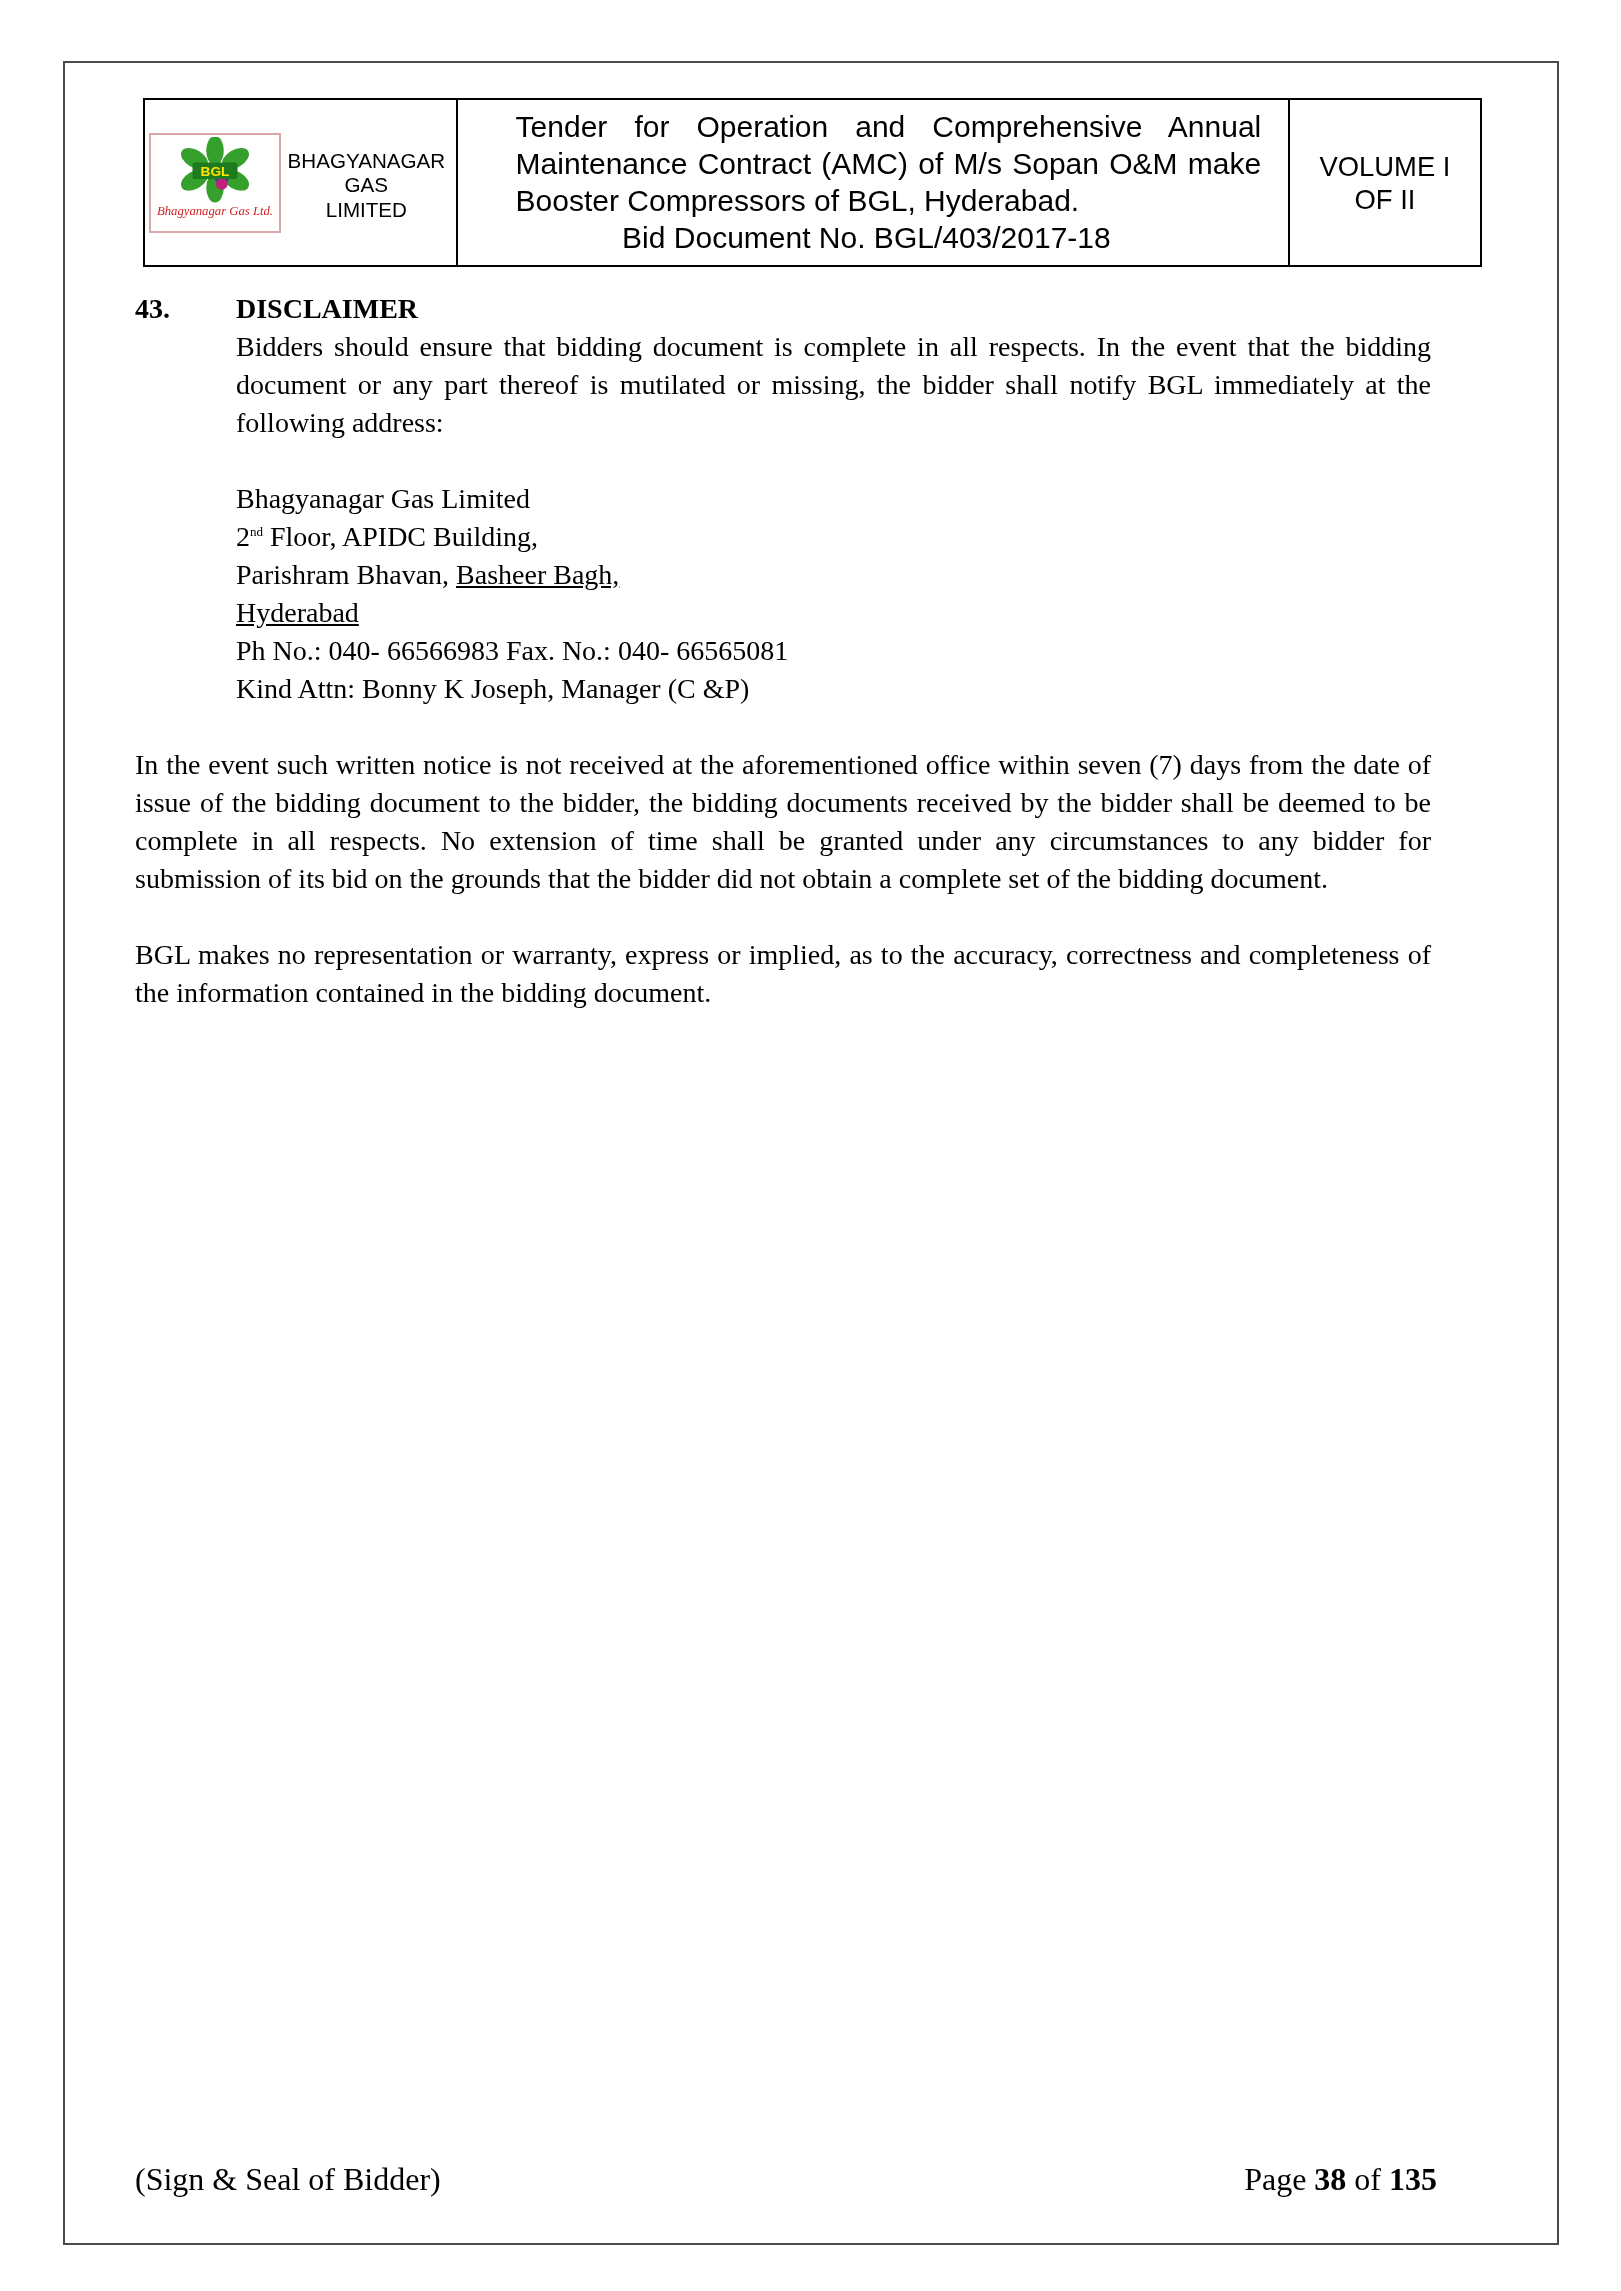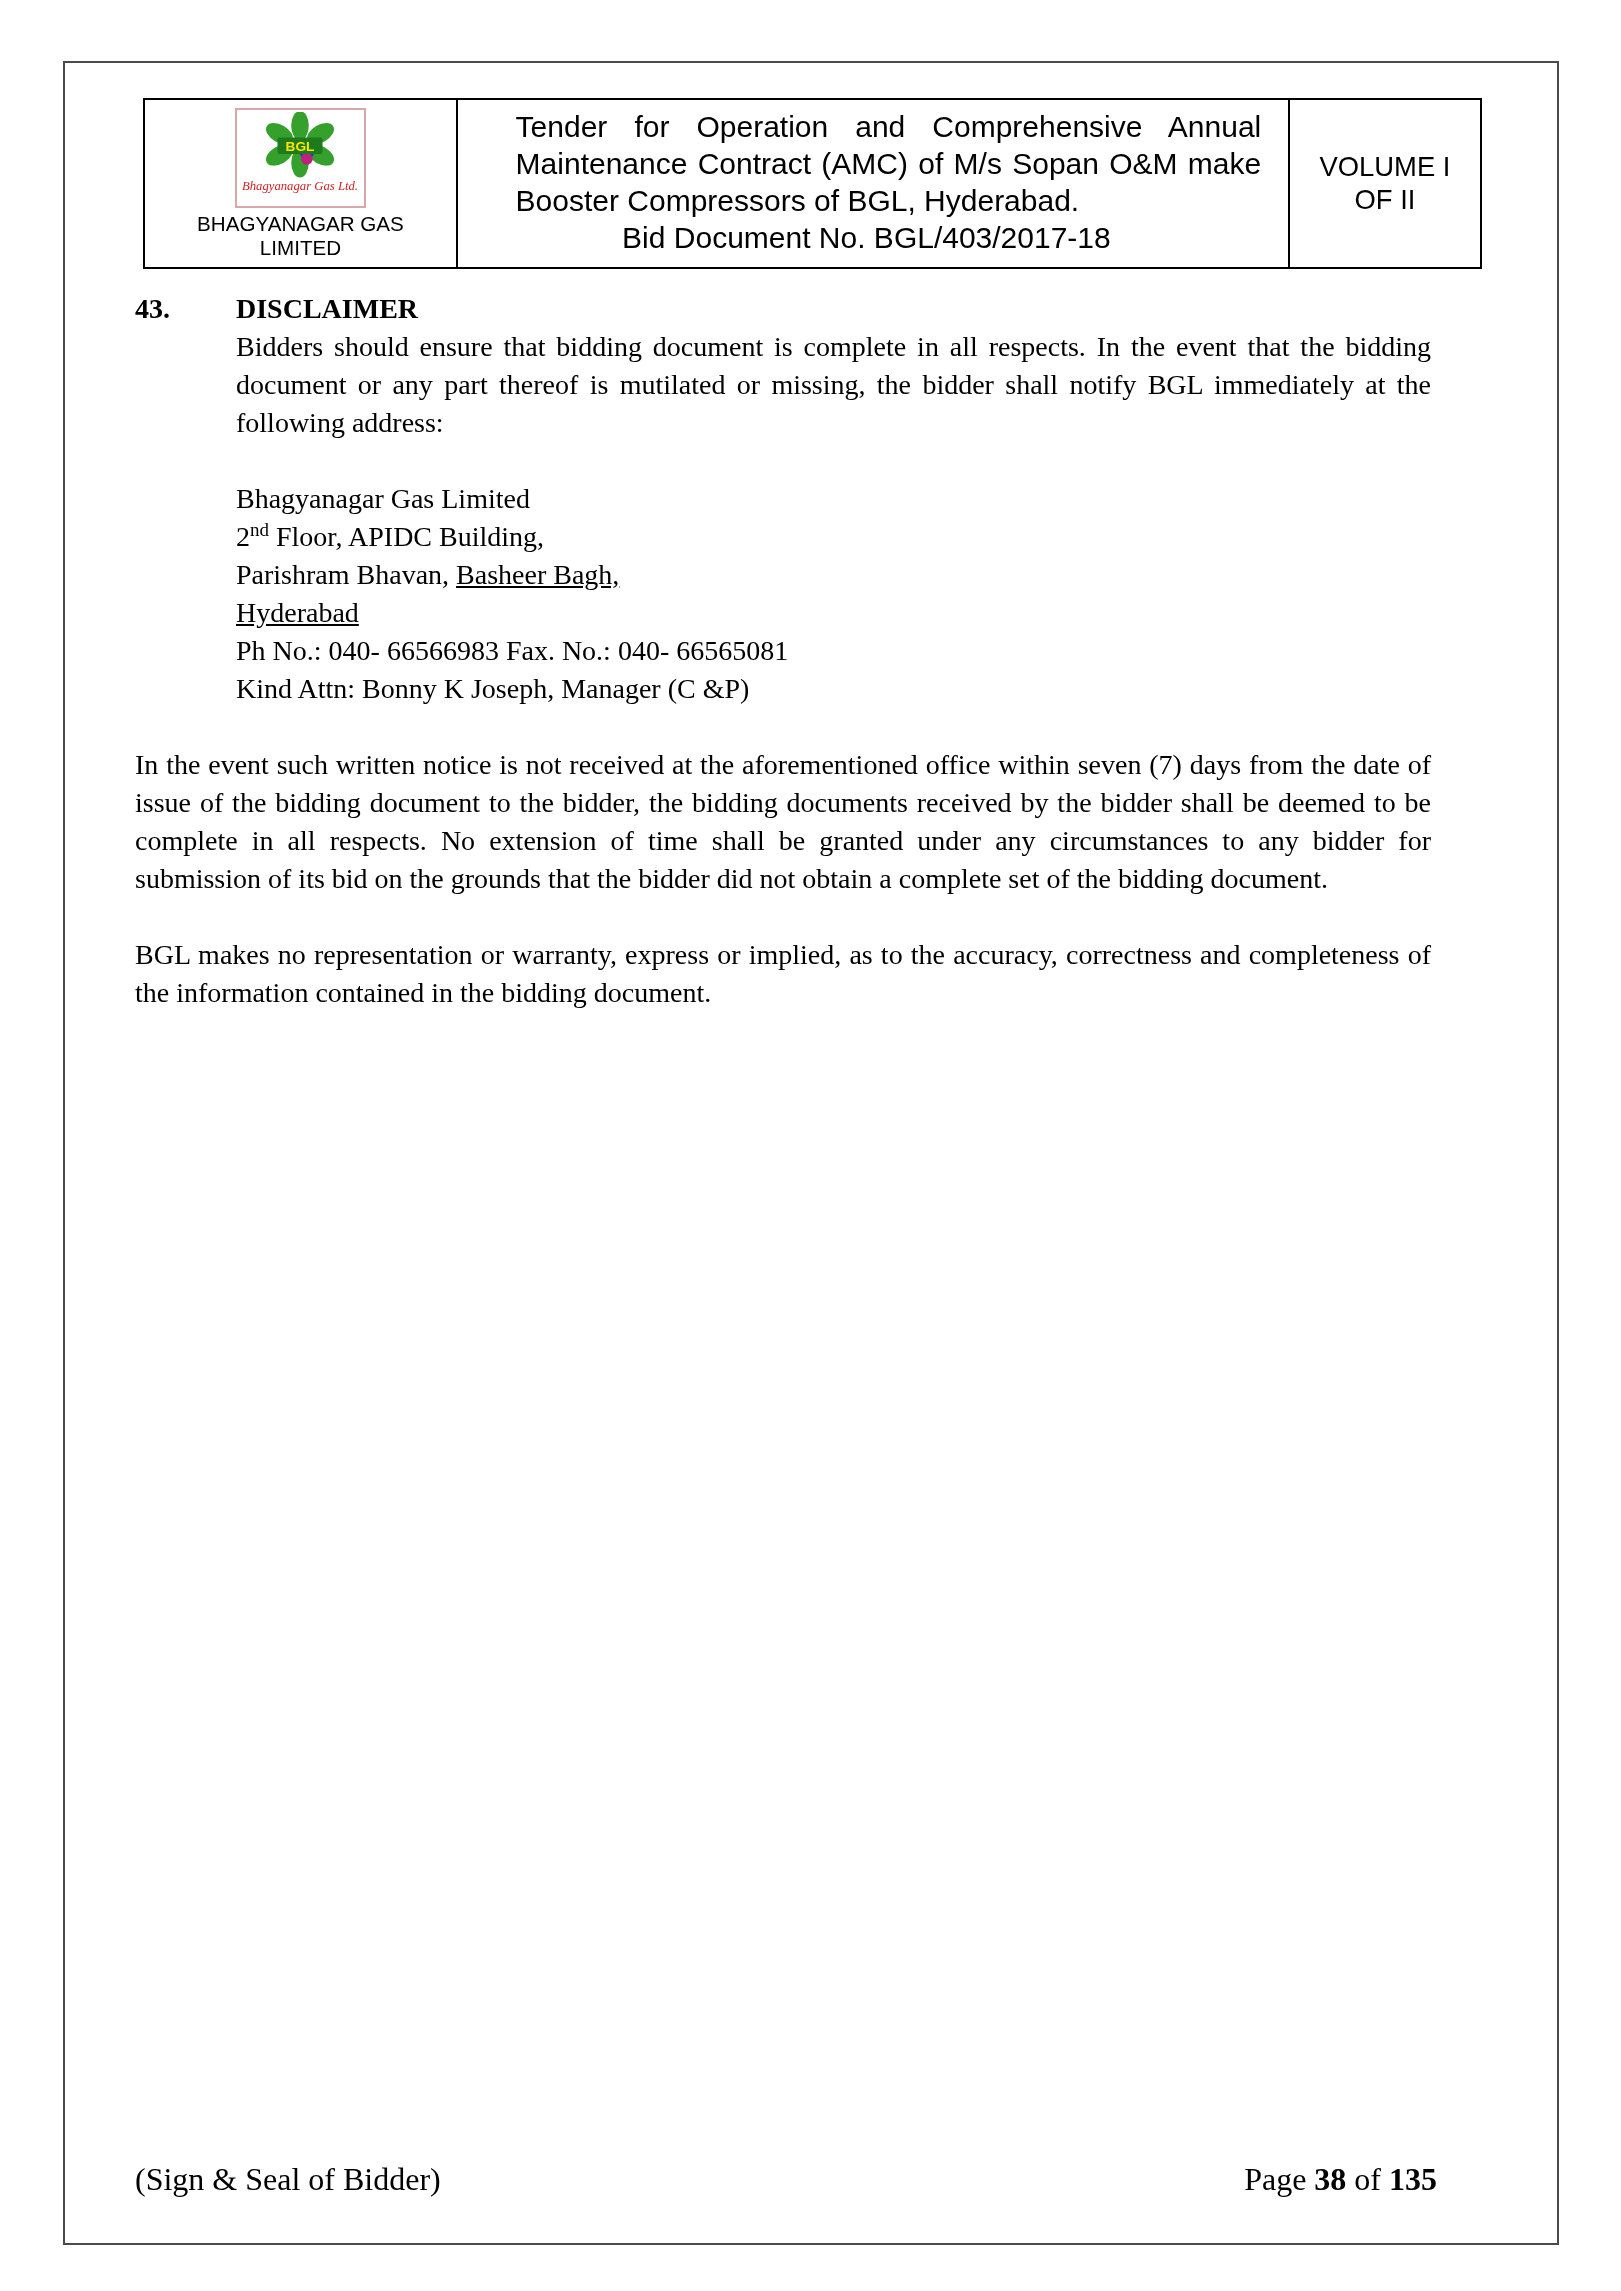--- a/index.html
+++ b/index.html
@@ -23,21 +23,21 @@
     left: 78px; top: 35px;
     width: 1339px;
     display: flex;
     border: 2px solid #000;
     font-family: "Liberation Sans", sans-serif;
   }
   .h-cell { min-height: 165px; }
   .h-cell + .h-cell { border-left: 2px solid #000; }
   .logo-cell {
     width: 314px;
-    display: flex; flex-direction: column;
+    display: flex; flex-direction: row;
     align-items: center; justify-content: center;
     padding: 7.8px 3.9px 5.9px 3.9px;
   }
   .logo-box {
     border: 2px solid #d9a7a7;
     padding: 2px 5.9px 0 5.9px;
     background: #fff;
   }
   .company-name {
     font-size: 20.6px; line-height: 24.5px;
@@ -62,21 +62,21 @@
     left: 70px; top: 227px;
     width: 1296px;
     font-size: 28px; line-height: 38px;
   }
   .section-head { display: flex; font-weight: bold; }
   .section-num { width: 101px; }
   .indent { margin-left: 101px; }
   .intro { text-align: justify; width: 1195px; }
   .addr-block { margin-top: 38px; }
   .u { text-decoration: underline; }
-  sup { font-size: 19px; vertical-align: super; line-height: 0; }
+  sup { font-size: 13px; vertical-align: super; line-height: 0; }
   .para { text-align: justify; margin-top: 38px; }
   
   .footer {
     position: absolute;
     left: 70px; right: 120px; bottom: 45px;
     display: flex; justify-content: space-between;
     font-size: 32px;
   }
   .svg-bgl-text { font-family: "Liberation Sans", sans-serif; font-weight: bold; }
   .svg-red-text { font-family: "Liberation Serif", serif; font-style: italic; }

